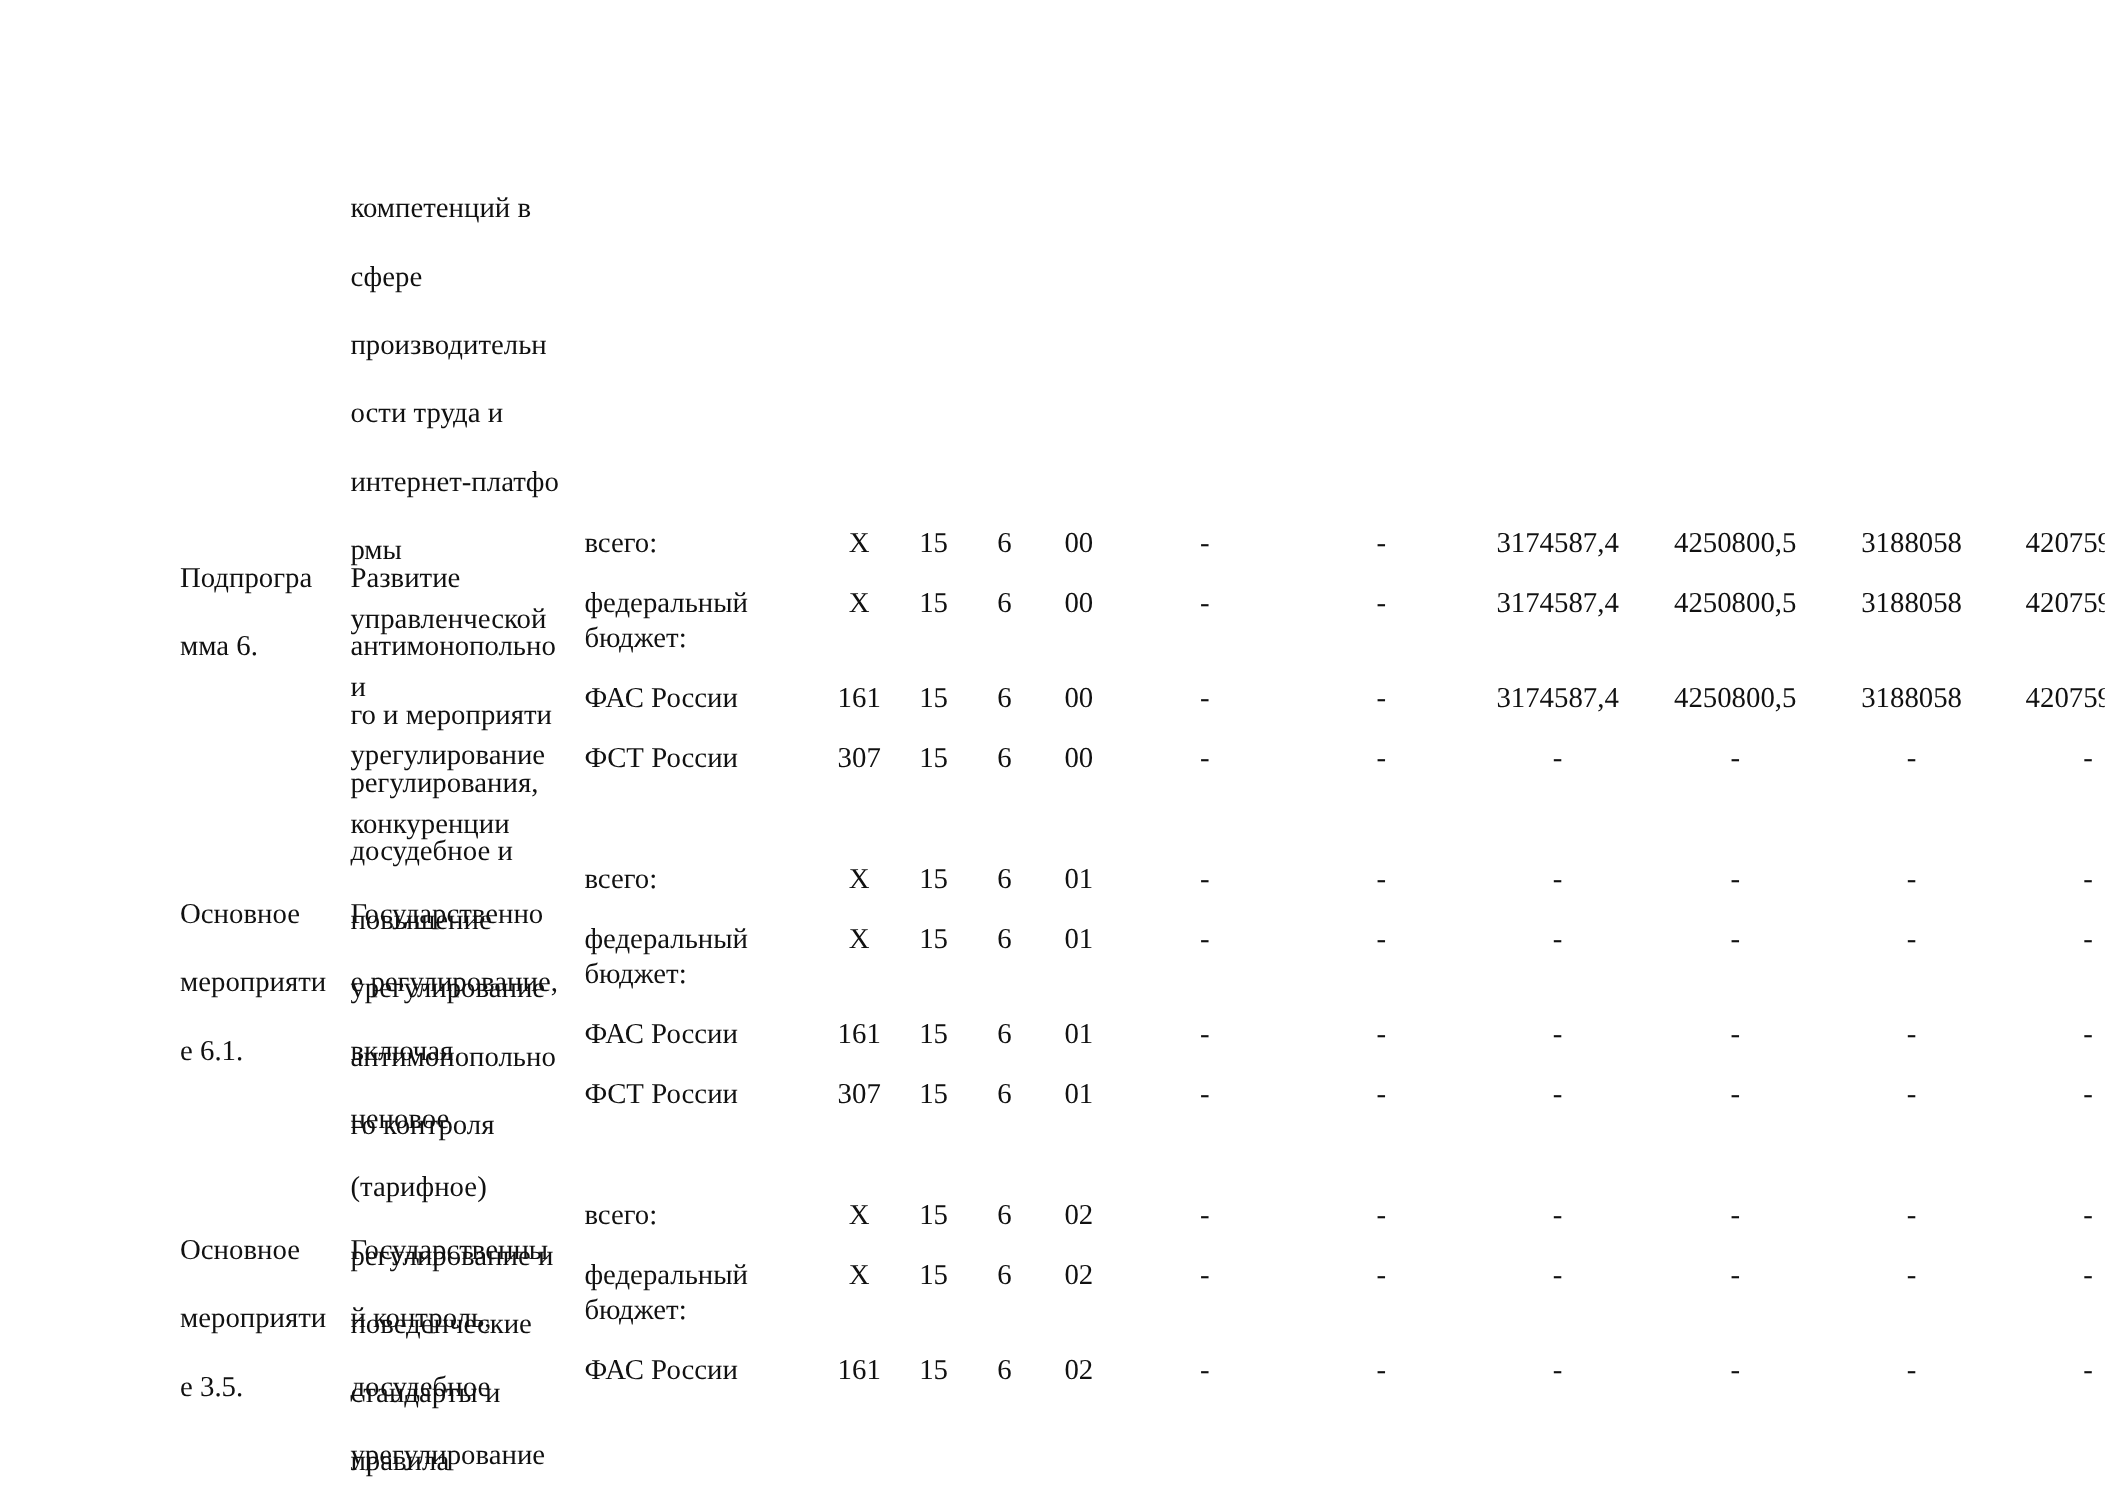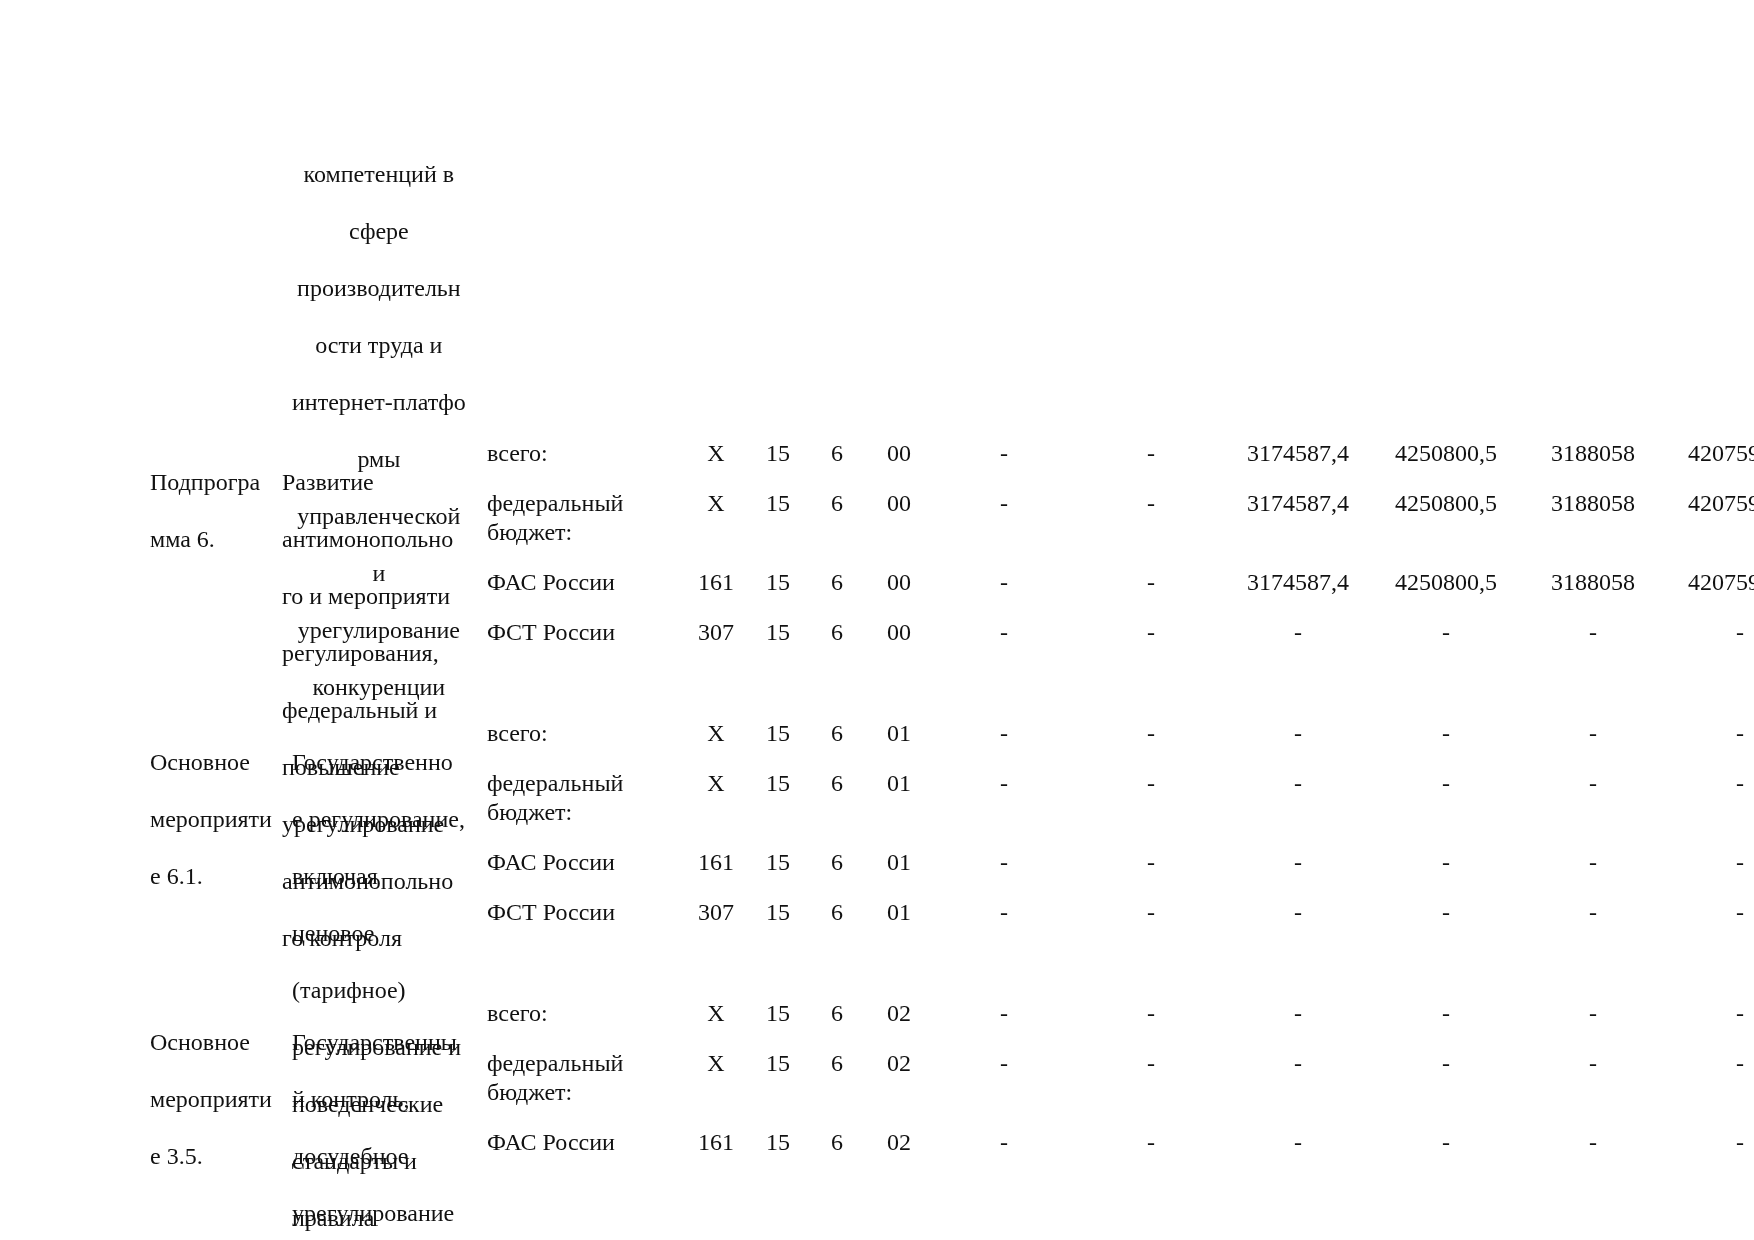--- a/index.html
+++ b/index.html
@@ -8,44 +8,44 @@
   .page { position:absolute; left:0; top:0; width:1754px; height:1240px; }
   .t { position:absolute; font-size:24px; line-height:28.5px; white-space:pre; }
   .c { position:absolute; font-size:24px; line-height:28.5px; white-space:nowrap; transform:translateX(-50%); text-align:center; }
   .ml { position:absolute; font-size:24px; line-height:28.5px; white-space:pre-line; }
 </style>
 </head>
 <body>
 
 <div class="page">
 
-  <div class="ml" style="left:292px; top:131px;text-align:center;">
+  <div class="ml" style="left:292px; top:131px;">
     <span>компетенций в</span><br>
     <span>сфере</span><br>
     <span>производительн</span><br>
     <span>ости труда и</span><br>
     <span>интернет-платфо</span><br>
     <span>рмы</span><br>
     <span>управленческой</span><br>
     <span>и</span><br>
     <span>урегулирование</span><br>
     <span>конкуренции</span>
   </div>
 
   <div>
     <div class="ml" style="left:150px; top:439px;">
       <span>Подпрогра</span><br>
       <span>мма 6.</span>
     </div>
-    <div class="ml" style="left:282px; top:439px;">
+    <div class="ml" style="left:292px; top:439px;">
       <span>Развитие</span><br>
       <span>антимонопольно</span><br>
       <span>го и мероприяти</span><br>
       <span>регулирования,</span><br>
-      <span>федеральный и</span><br>
+      <span>досудебное и</span><br>
       <span>повышение</span><br>
       <span>урегулирование</span><br>
       <span>антимонопольно</span><br>
       <span>го контроля</span>
     </div>
 
     <div>
       <div class="ml" style="left:487px; top:439px;"><span>всего:</span></div>
       <div class="c" style="left:716px; top:439px;">X</div>
       <div class="c" style="left:778px; top:439px;">15</div>

